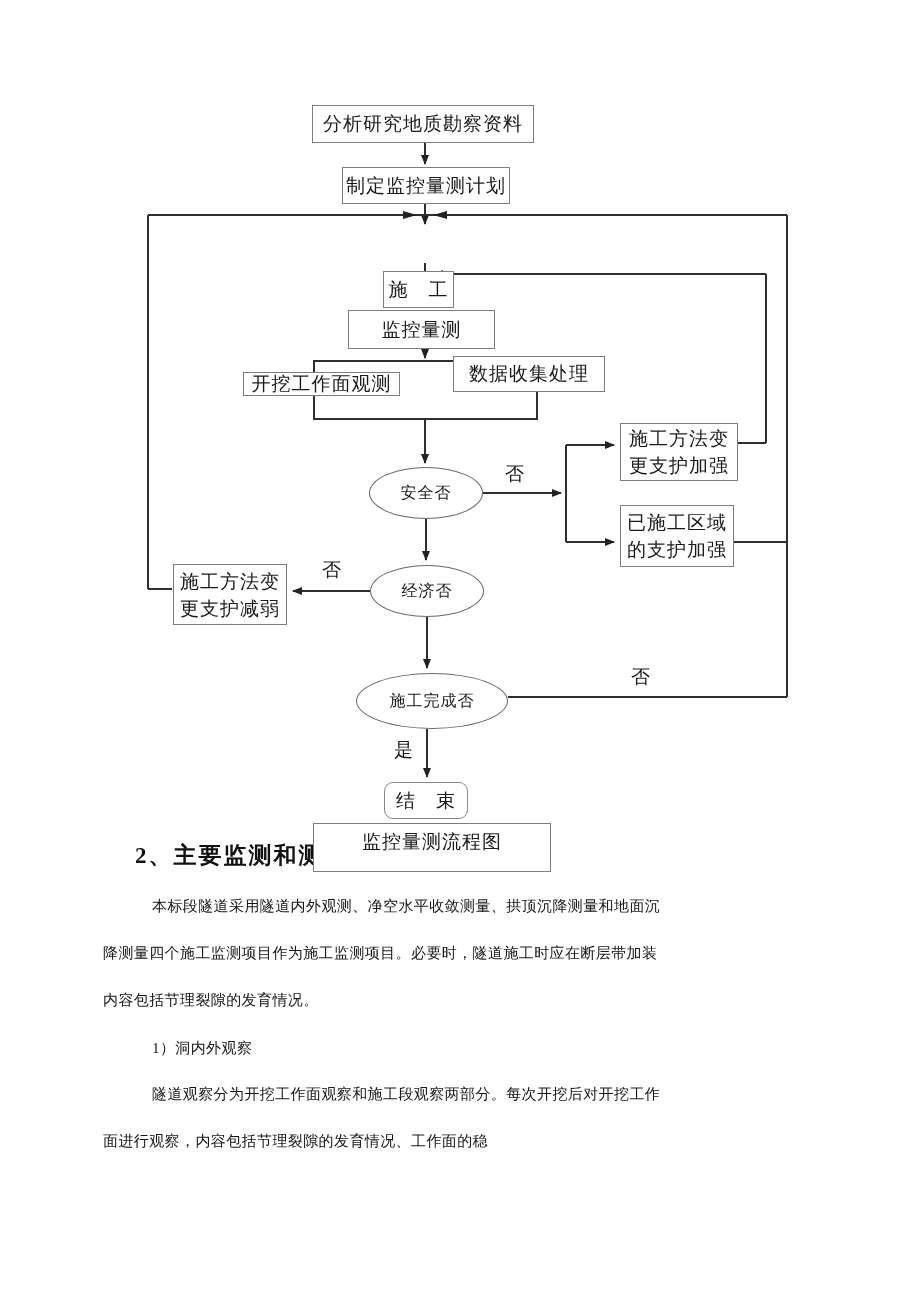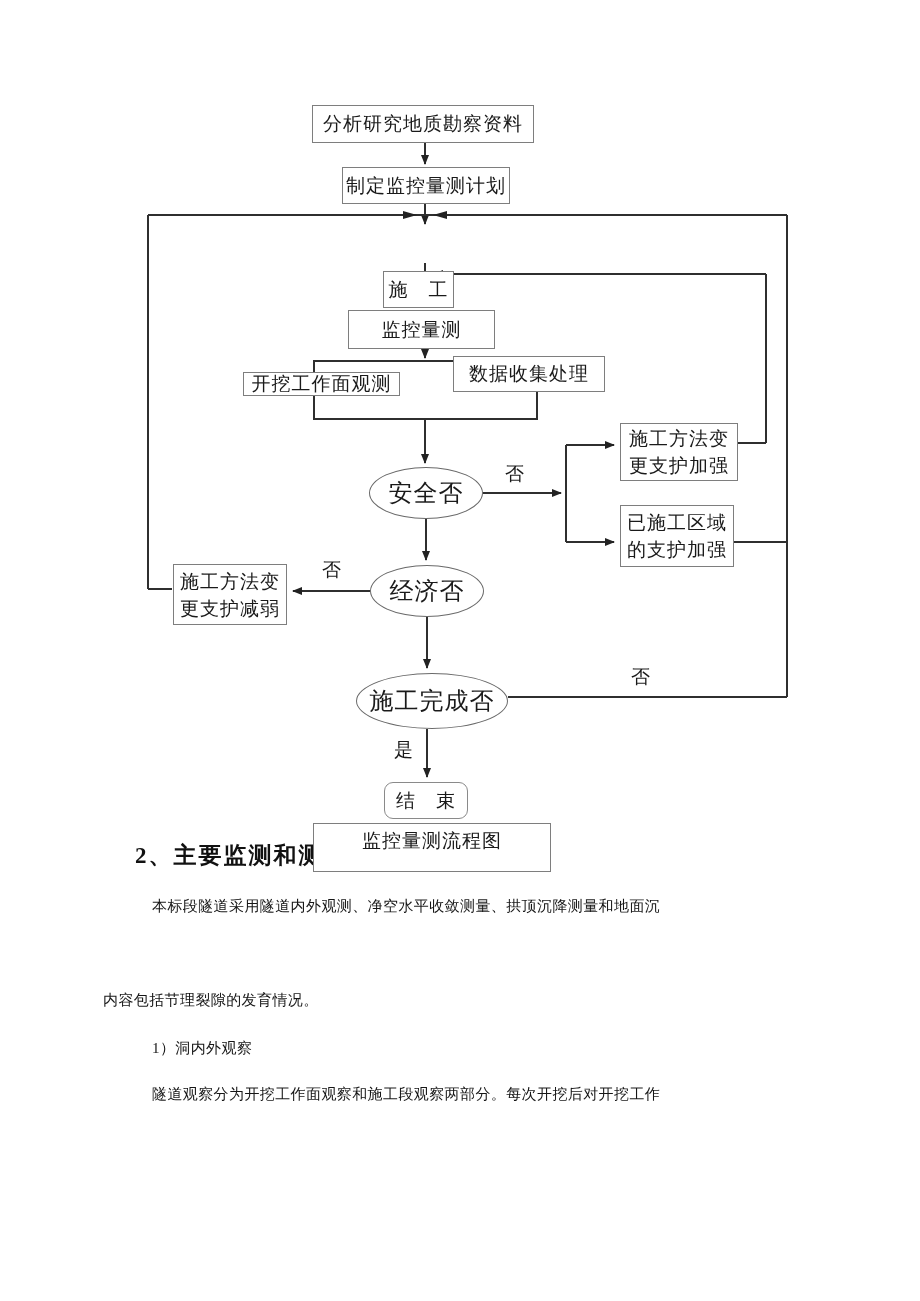--- a/index.html
+++ b/index.html
@@ -32,26 +32,26 @@
   .fc-ellipse{
     position:absolute;
     z-index:2;
     background:#ffffff;
     border:1.4px solid #6a6a6a;
     border-radius:50%;
     box-sizing:border-box;
     display:flex;
     align-items:center;
     justify-content:center;
-    font-size:24px;
+    font-size:16px;
     color:#1a1a1a;
     letter-spacing:1px;
   }
   .fc-end{border-radius:9px;border-color:#8a8a8a;}
-  .fc-caption{padding-bottom:12px;font-family:Liberation Mono, monospace;}
+  .fc-caption{padding-bottom:12px;}
   .edge-label{
     position:absolute;
     z-index:3;
     font-size:19px;
     color:#1a1a1a;
   }
   .doc-heading{
     position:absolute;
     z-index:1;
     left:135px;
@@ -160,17 +160,19 @@
   <div class="fc-box fc-caption" style="left:313px;top:823px;width:238px;height:49px;">监控量测流程图</div>
 
   <div class="edge-label" style="left:505px;top:461px;">否</div>
   <div class="edge-label" style="left:322px;top:557px;">否</div>
   <div class="edge-label" style="left:631px;top:664px;">否</div>
   <div class="edge-label" style="left:394px;top:737px;">是</div>
 
   <div class="doc-heading">2、主要监测和测量</div>
 
   <div class="doc-line x-indent" style="top:897px;">本标段隧道采用隧道内外观测、净空水平收敛测量、拱顶沉降测量和地面沉</div>
+  <div class="doc-line x-body" style="top:944px;">降测量四个施工监测项目作为施工监测项目。必要时，隧道施工时应在断层带加装</div>
   <div class="doc-line x-body" style="top:991px;">内容包括节理裂隙的发育情况。</div>
   <div class="doc-line x-indent" style="top:1039px;">1）洞内外观察</div>
   <div class="doc-line x-indent" style="top:1085px;">隧道观察分为开挖工作面观察和施工段观察两部分。每次开挖后对开挖工作</div>
+  <div class="doc-line x-body" style="top:1132px;">面进行观察，内容包括节理裂隙的发育情况、工作面的稳</div>
 
 </div>
 
 </body></html>

